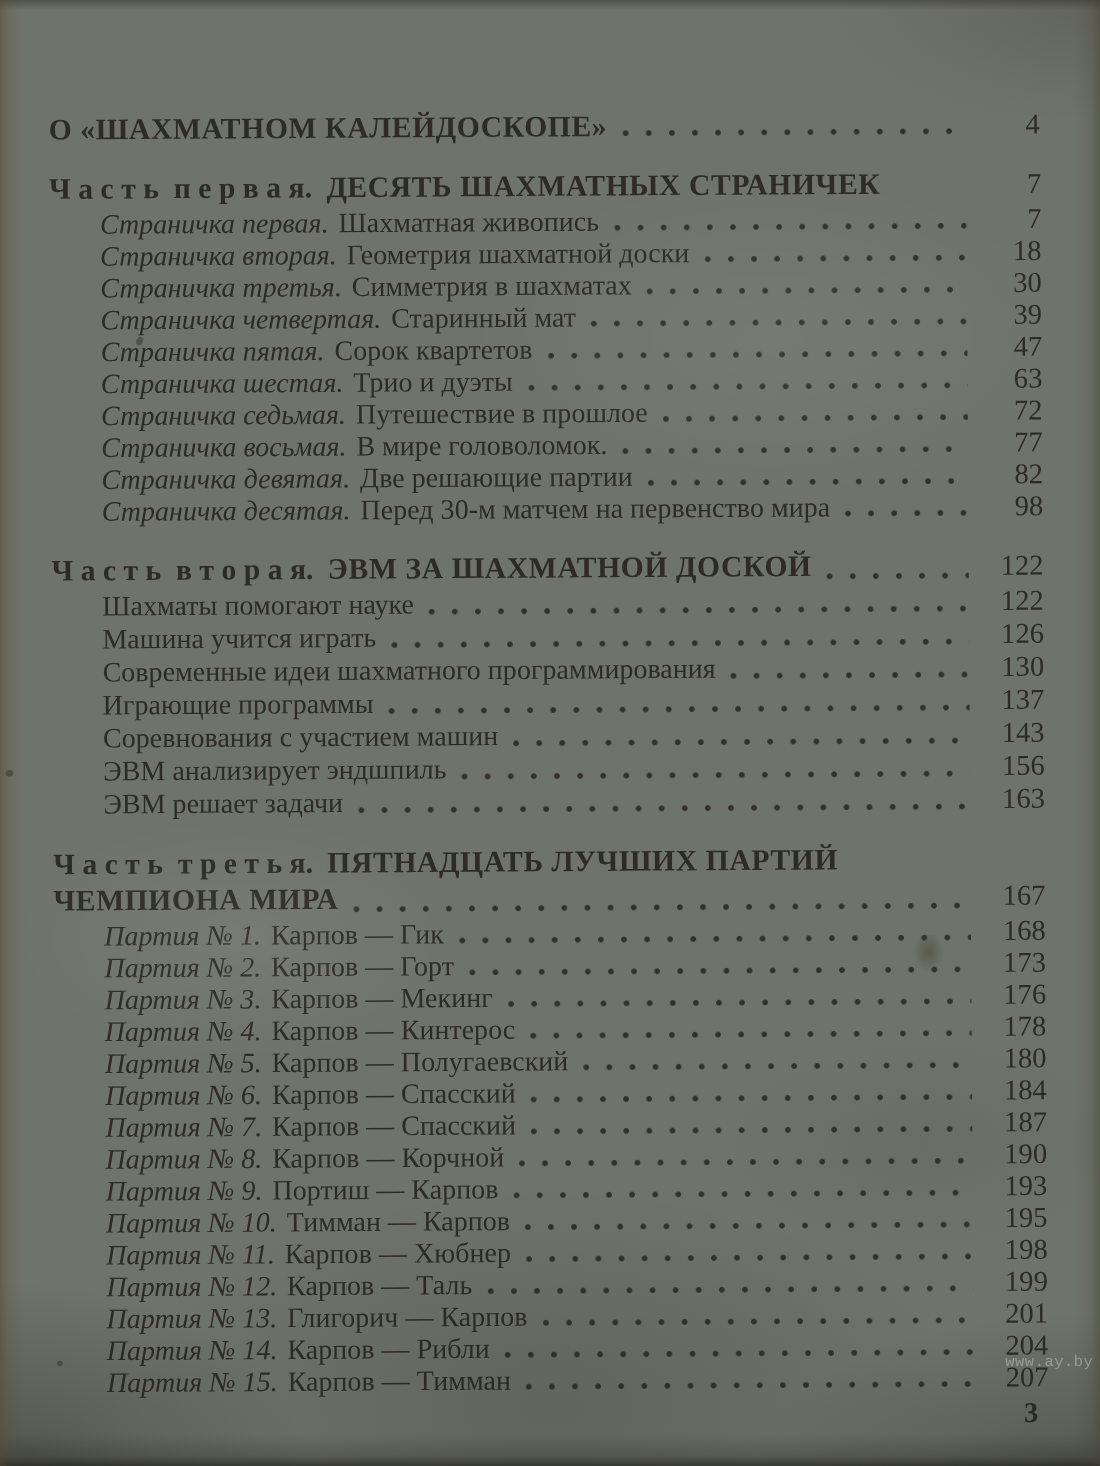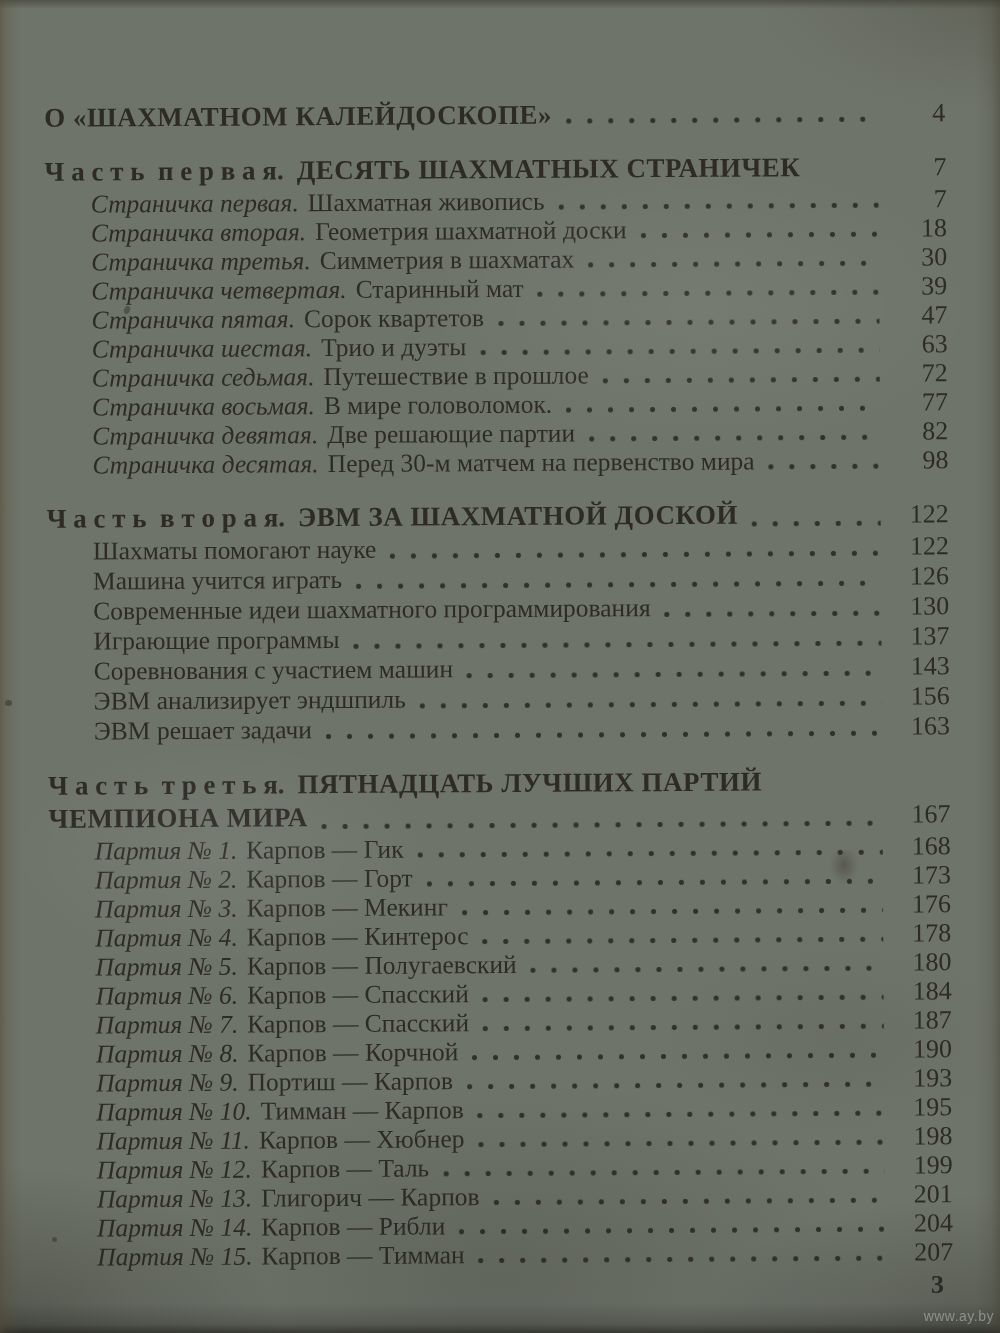--- a/index.html
+++ b/index.html
@@ -46,22 +46,22 @@
   .title{}
   .dots{
     flex:1 1 auto;min-width:0;align-self:flex-end;height:7px;margin:0 10px 5px 13px;
     background-image:radial-gradient(circle at 3.5px 3.5px, rgba(45,43,36,0.92) 2.15px, rgba(45,43,36,0) 3px);
     background-size:21px 7px;background-repeat:repeat-x;
   }
   .dots.hide{visibility:hidden;}
   .pagenum{flex:0 0 58px;text-align:right;font-weight:normal;font-size:26px;}
   .folio{position:absolute;top:1270px;right:56px;z-index:3;font-size:26px;font-weight:bold;color:#2e2d26;}
   .watermark{
-    position:absolute;top:1308px;right:6px;z-index:6;
-    font-family:Liberation Sans, sans-serif;font-size:14px;letter-spacing:0.5px;
+    position:absolute;top:1231px;right:6px;z-index:6;
+    font-family:Liberation Mono, monospace;font-size:14px;letter-spacing:0.5px;
     color:rgba(198,205,199,0.5);
   }
   .smudge{position:absolute;z-index:3;pointer-events:none;}
   .smudge.a{left:828px;top:850px;width:32px;height:36px;
     background:radial-gradient(ellipse at 50% 42%, rgba(68,62,52,0.5), rgba(68,62,52,0) 65%);}
   .speck{position:absolute;z-index:3;border-radius:50%;pointer-events:none;}
   .speck.s1{left:124px;top:306px;width:6px;height:8px;background:rgba(58,54,44,0.55);transform:rotate(25deg);}
   .speck.s2{left:52px;top:1237px;width:5px;height:5px;background:rgba(52,50,42,0.5);}
   .speck.s3{left:5px;top:700px;width:7px;height:6px;background:rgba(40,38,30,0.5);}
 </style>

